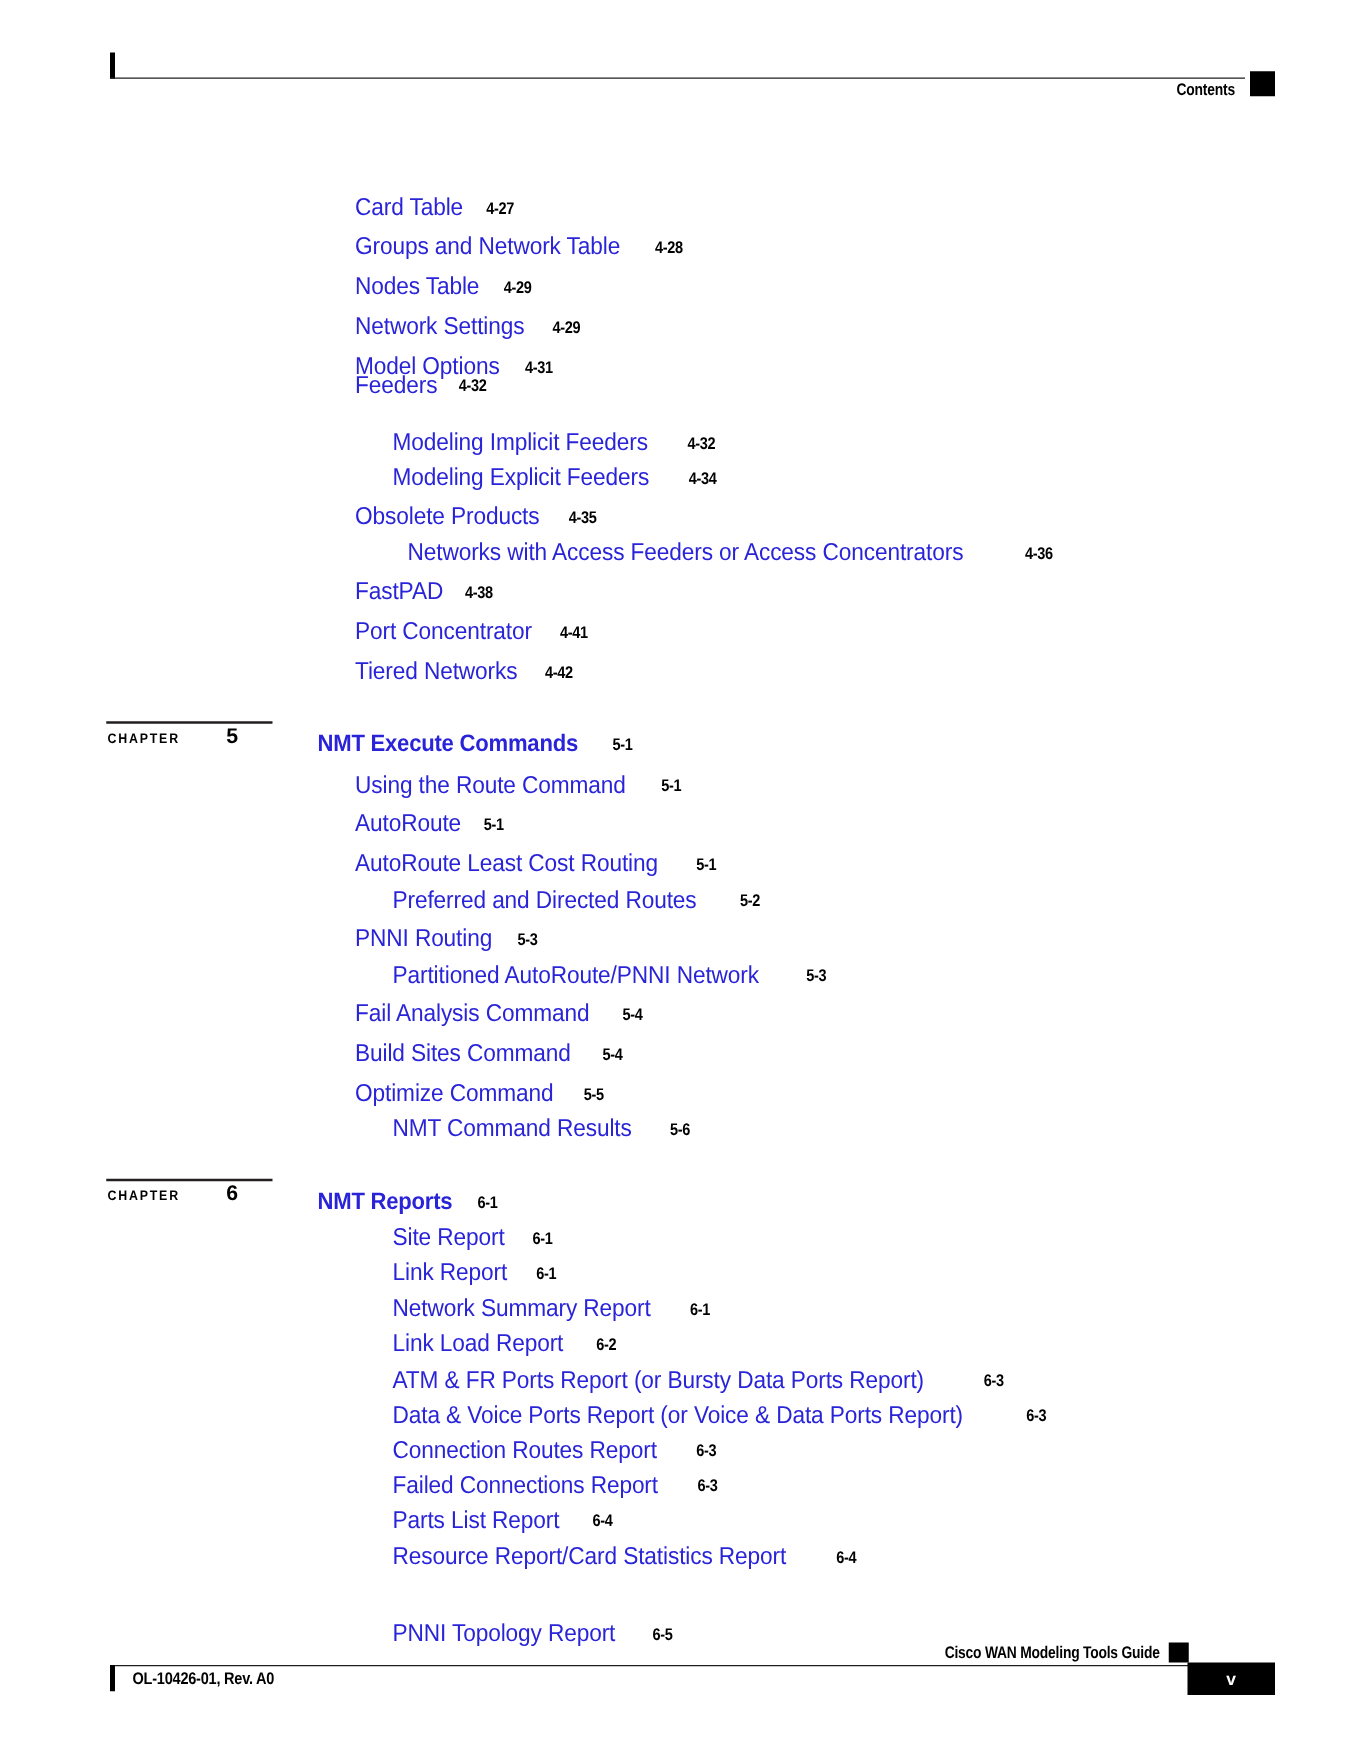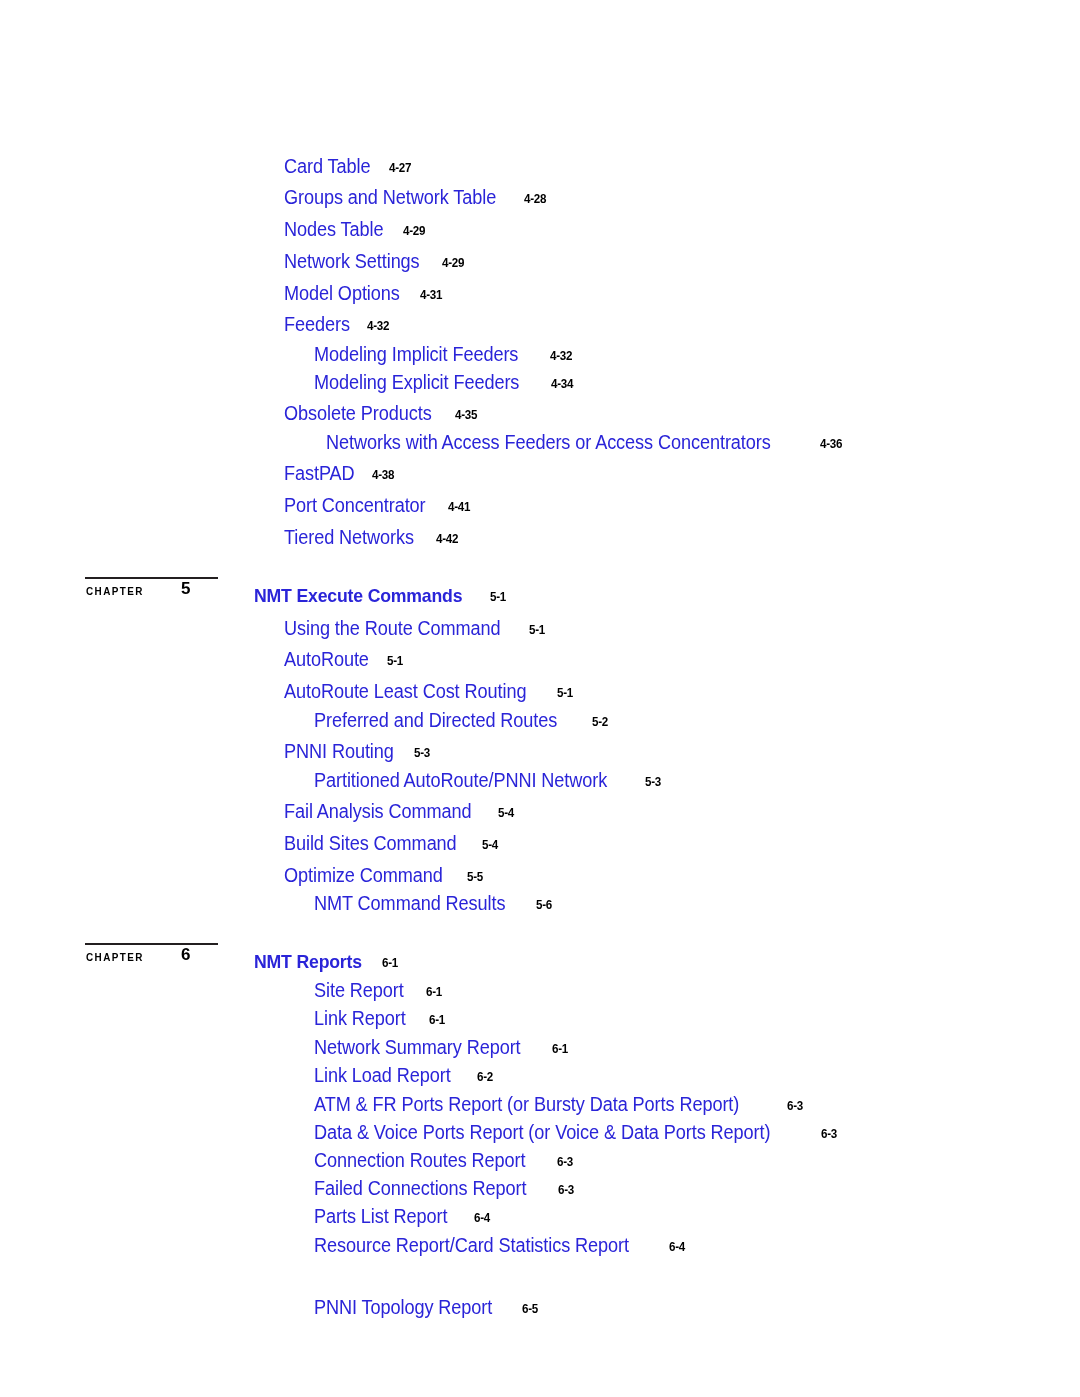--- a/index.html
+++ b/index.html
@@ -217,28 +217,34 @@
     color: #ffffff;
     font-size: 14px;
     font-weight: bold;
   }
 </style>
 </head>
 <body>
 
 <div class="page">
 
+  <div class="page-header">
+    <div class="header-tick"></div>
+    <div class="header-rule"></div>
+    <div class="header-label">Contents</div>
+    <div class="header-square"></div>
+  </div>
 
   <div class="toc" id="toc-list">
       <div class="toc-row" style="top: 154px; left: 284px;"><span class="toc-title">Card Table</span><span class="sp-sm"></span><span class="toc-page">4-27</span></div>
       <div class="toc-row" style="top: 185px; left: 284px;"><span class="toc-title">Groups and Network Table</span><span class="sp-sm"></span><span class="toc-page">4-28</span></div>
       <div class="toc-row" style="top: 217px; left: 284px;"><span class="toc-title">Nodes Table</span><span class="sp-sm"></span><span class="toc-page">4-29</span></div>
       <div class="toc-row" style="top: 249px; left: 284px;"><span class="toc-title">Network Settings</span><span class="sp-sm"></span><span class="toc-page">4-29</span></div>
       <div class="toc-row" style="top: 281px; left: 284px; text-decoration: underline;"><span class="toc-title">Model Options</span><span class="sp-sm"></span><span class="toc-page">4-31</span></div>
-      <div class="toc-row" style="top: 312px; left: 284px;"><span class="toc-title">Feeders</span><span class="sp-sm"></span><span class="toc-page">4-32</span></div>
+      <div class="toc-row" style="top: 296px; left: 284px;"><span class="toc-title">Feeders</span><span class="sp-sm"></span><span class="toc-page">4-32</span></div>
       <div class="toc-row" style="top: 342px; left: 314px;"><span class="toc-title">Modeling Implicit Feeders</span><span class="sp-md"></span><span class="toc-page">4-32</span></div>
       <div class="toc-row" style="top: 370px; left: 314px;"><span class="toc-title">Modeling Explicit Feeders</span><span class="sp-md"></span><span class="toc-page">4-34</span></div>
       <div class="toc-row" style="top: 401px; left: 284px;"><span class="toc-title">Obsolete Products</span><span class="sp-sm"></span><span class="toc-page">4-35</span></div>
       <div class="toc-row" style="top: 430px; left: 314px; margin-left: 12px;"><span class="toc-title">Networks with Access Feeders or Access Concentrators</span><span class="sp-md"></span><span class="toc-page">4-36</span></div>
       <div class="toc-row" style="top: 461px; left: 284px;"><span class="toc-title">FastPAD</span><span class="sp-sm"></span><span class="toc-page">4-38</span></div>
       <div class="toc-row" style="top: 493px; left: 284px;"><span class="toc-title">Port Concentrator</span><span class="sp-sm"></span><span class="toc-page">4-41</span></div>
       <div class="toc-row" style="top: 525px; left: 284px;"><span class="toc-title">Tiered Networks</span><span class="sp-sm"></span><span class="toc-page">4-42</span></div>
       <div class="chapter-marker" style="top: 577px;">
         <div class="chapter-rule"></div>
         <div class="chapter-word">CHAPTER</div>
@@ -267,14 +273,23 @@
       <div class="toc-row" style="top: 1063px; left: 314px;"><span class="toc-title">Link Load Report</span><span class="sp-md"></span><span class="toc-page">6-2</span></div>
       <div class="toc-row" style="top: 1092px; left: 314px;"><span class="toc-title">ATM &amp; FR Ports Report   (or Bursty Data Ports Report)</span><span class="sp-md"></span><span class="toc-page">6-3</span></div>
       <div class="toc-row" style="top: 1120px; left: 314px;"><span class="toc-title">Data &amp; Voice Ports Report (or Voice &amp; Data Ports Report)</span><span class="sp-md"></span><span class="toc-page">6-3</span></div>
       <div class="toc-row" style="top: 1148px; left: 314px;"><span class="toc-title">Connection Routes Report</span><span class="sp-md"></span><span class="toc-page">6-3</span></div>
       <div class="toc-row" style="top: 1176px; left: 314px;"><span class="toc-title">Failed Connections Report</span><span class="sp-md"></span><span class="toc-page">6-3</span></div>
       <div class="toc-row" style="top: 1204px; left: 314px;"><span class="toc-title">Parts List Report</span><span class="sp-md"></span><span class="toc-page">6-4</span></div>
       <div class="toc-row" style="top: 1233px; left: 314px;"><span class="toc-title">Resource Report/Card Statistics Report</span><span class="sp-md"></span><span class="toc-page">6-4</span></div>
       <div class="toc-row" style="top: 1261px; left: 314px; margin-top: 34px;"><span class="toc-title">PNNI Topology Report</span><span class="sp-md"></span><span class="toc-page">6-5</span></div>
     </div>
 
+  <div class="page-footer">
+    <div class="footer-guide">Cisco WAN Modeling Tools Guide</div>
+    <div class="footer-square"></div>
+    <div class="footer-rule"></div>
+    <div class="footer-tick"></div>
+    <div class="footer-docid">OL-10426-01, Rev. A0</div>
+    <div class="footer-pagebox"></div>
+    <div class="footer-pagenum">v</div>
+  </div>
 
 </div>
 
 </body></html>

